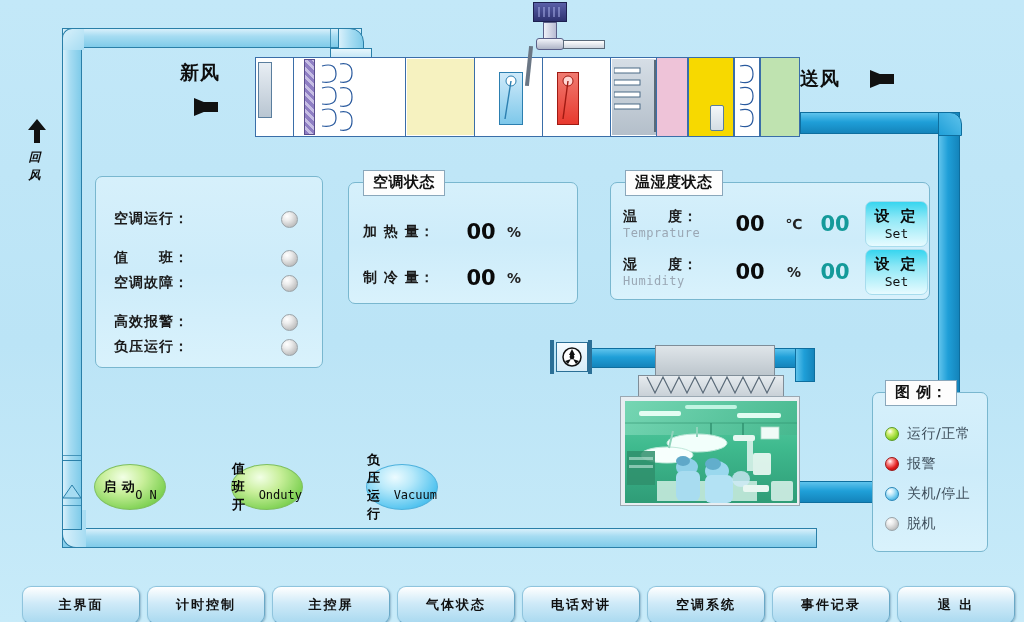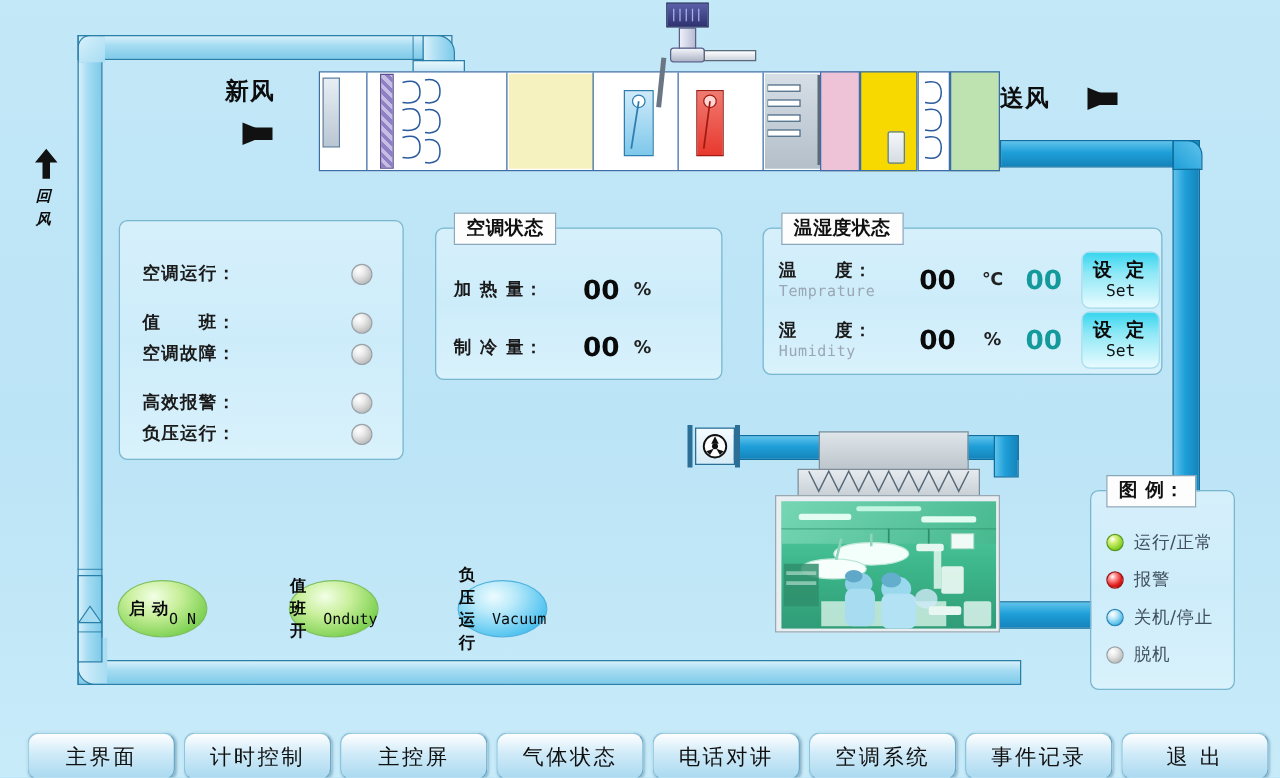--- a/index.html
+++ b/index.html
@@ -68,21 +68,21 @@
   .oval .cn { font-size:13px; font-weight:bold; color:#0a0a0a; letter-spacing:.5px; }
   .oval .en { font-size:12px; font-weight:normal; color:#0a0a0a; font-family:"DejaVu Sans Mono","Liberation Mono",monospace;margin-top:16px; }
 
   .navbtn {
     width:118px; height:38px; border-radius:9px;
     border:1px solid #8fc4dd; border-bottom-color:#6aa8c6; border-right-color:#6aa8c6;
     background: linear-gradient(180deg,#ffffff 0%, #cfeaf8 45%, #a9d9f0 100%);
     display:flex; align-items:center; justify-content:center; cursor:pointer;
     box-shadow: 1px 1px 2px rgba(40,90,120,.35);
   }
-  .navbtn span { font-size:17px; font-weight:normal; color:#101010; letter-spacing:2px; }
+  .navbtn span { font-size:13px; font-weight:bold; color:#101010; letter-spacing:2px; }
 
   .biglabel { font-size:19px; font-weight:bold; color:#0d0d0d; letter-spacing:1px; }
   .arrow-r { width:0;height:0; border-top:9px solid transparent; border-bottom:9px solid transparent; border-left:22px solid #111; position:relative; }
   .arrow-r::before { content:""; position:absolute; left:-16px; top:-5px; width:18px; height:10px; background:#111; }
 
   .legend-item { display:flex; align-items:center; gap:8px; margin-bottom:12px; }
   .legend-item span { font-size:14px; color:#3f4f5c; letter-spacing:.5px; }
 </style>
 </head>
 <body>

